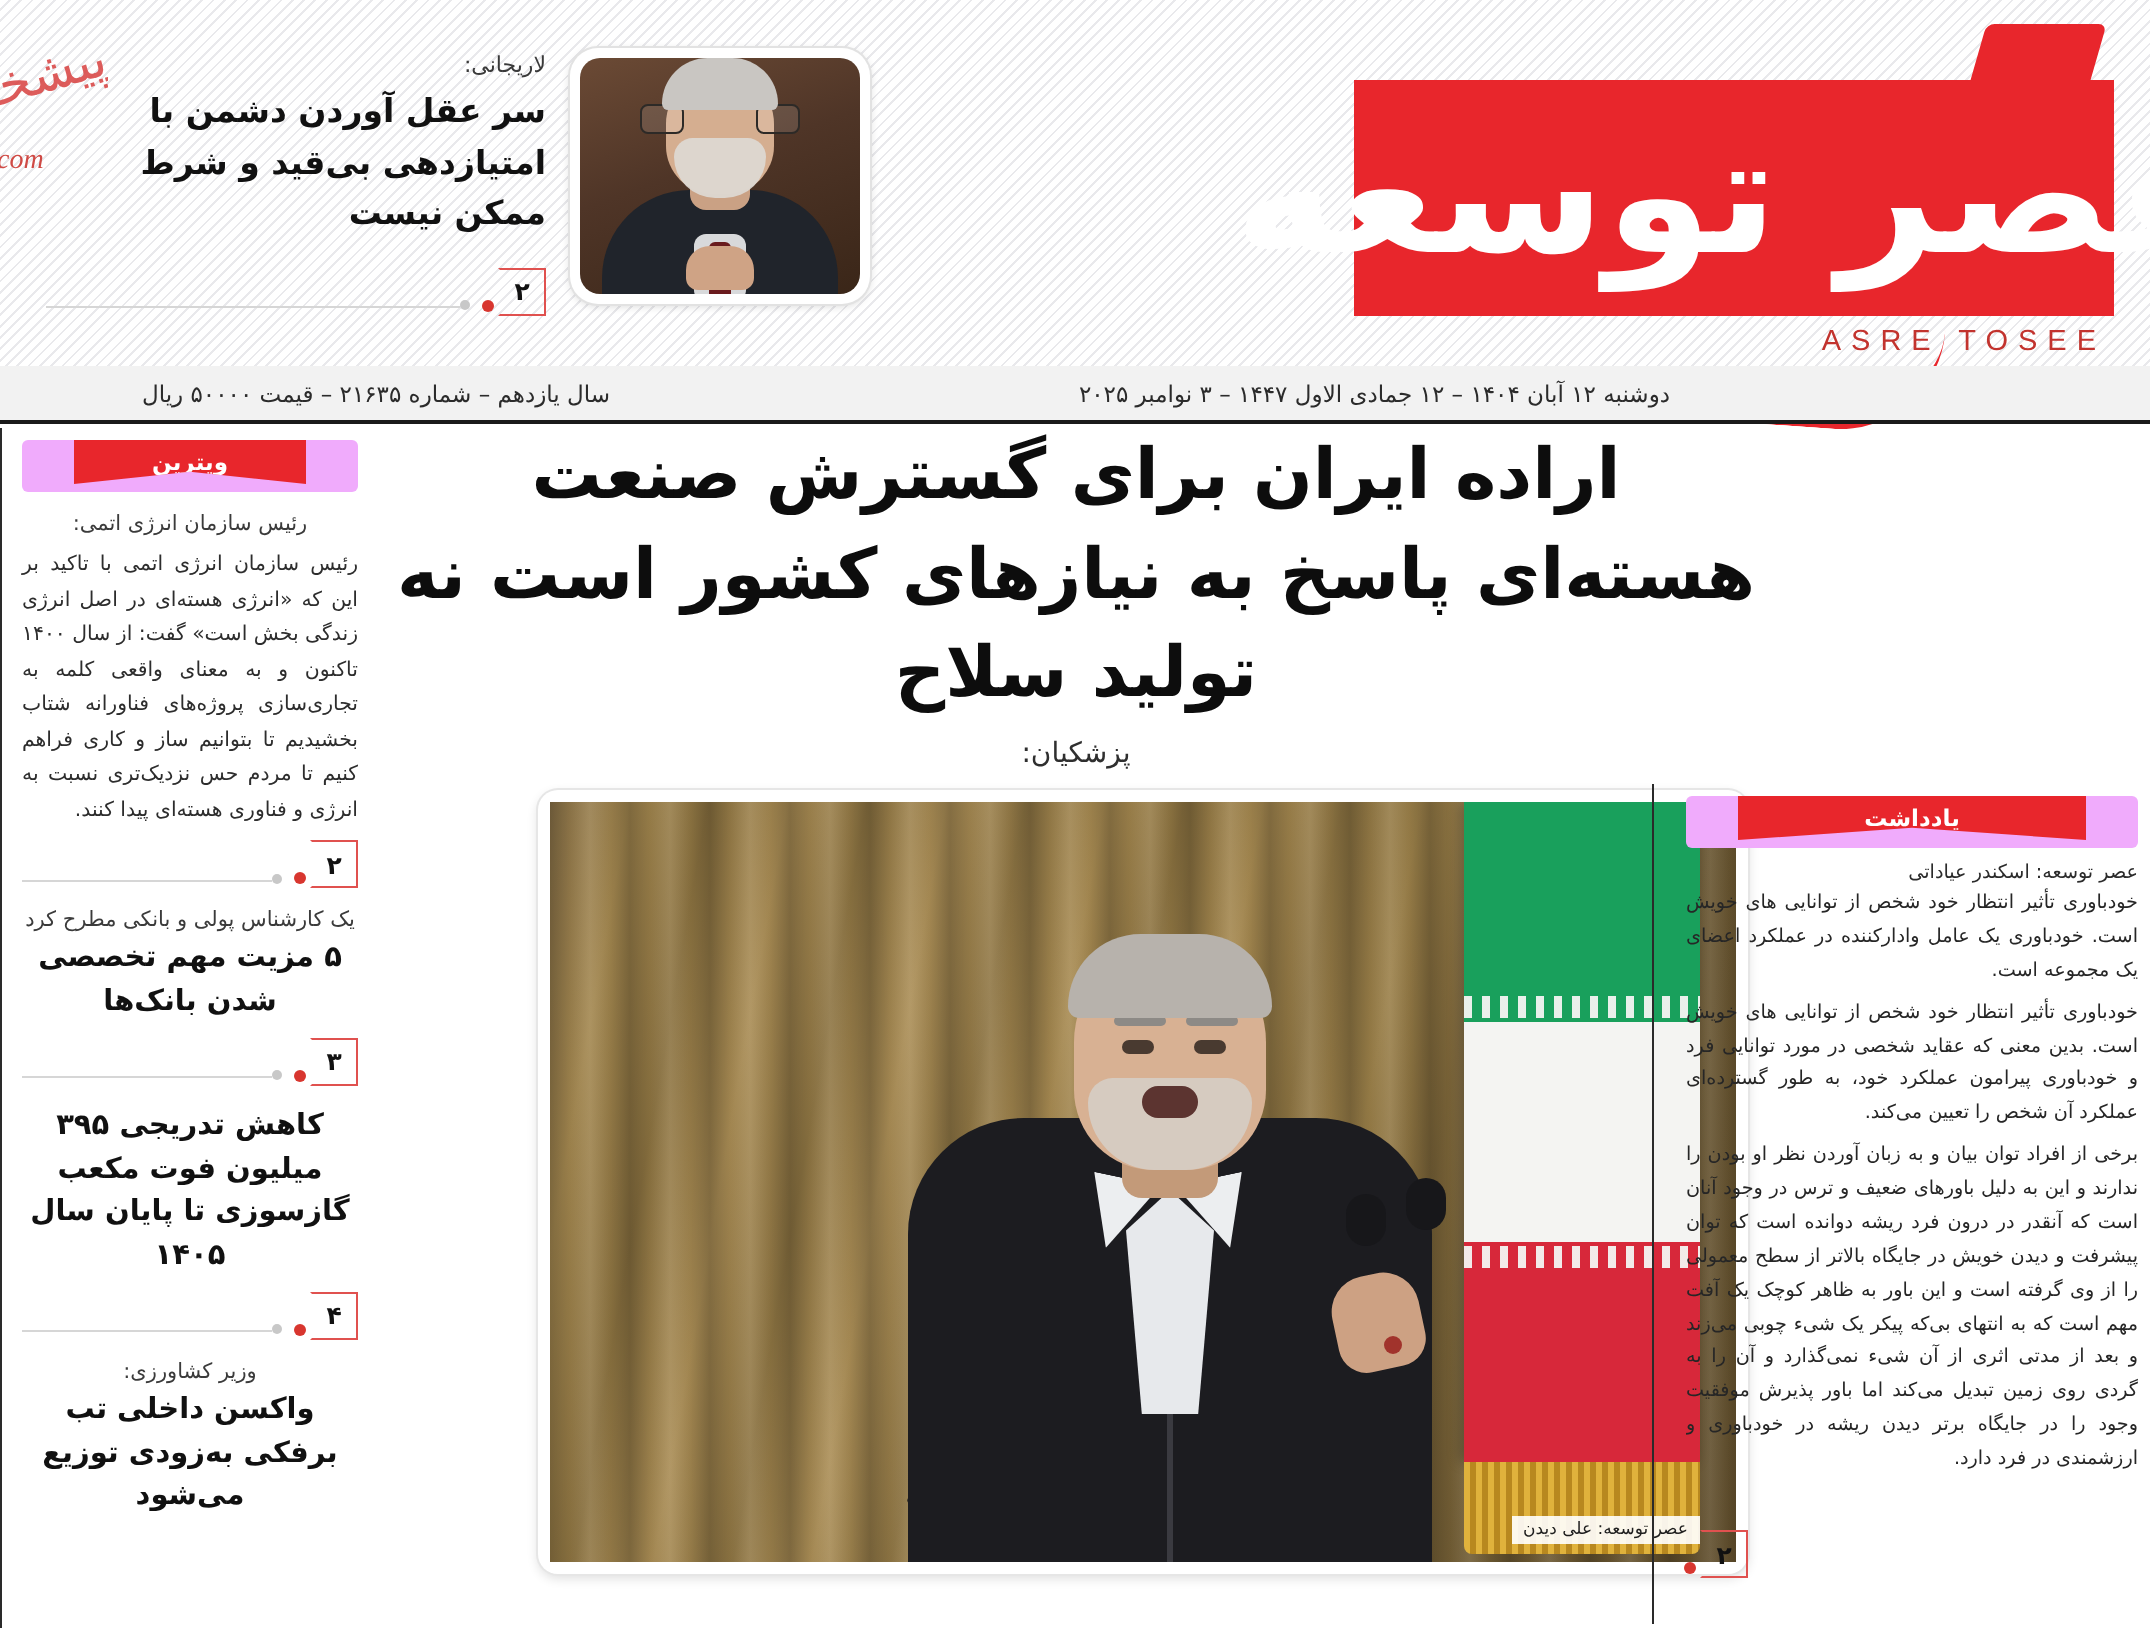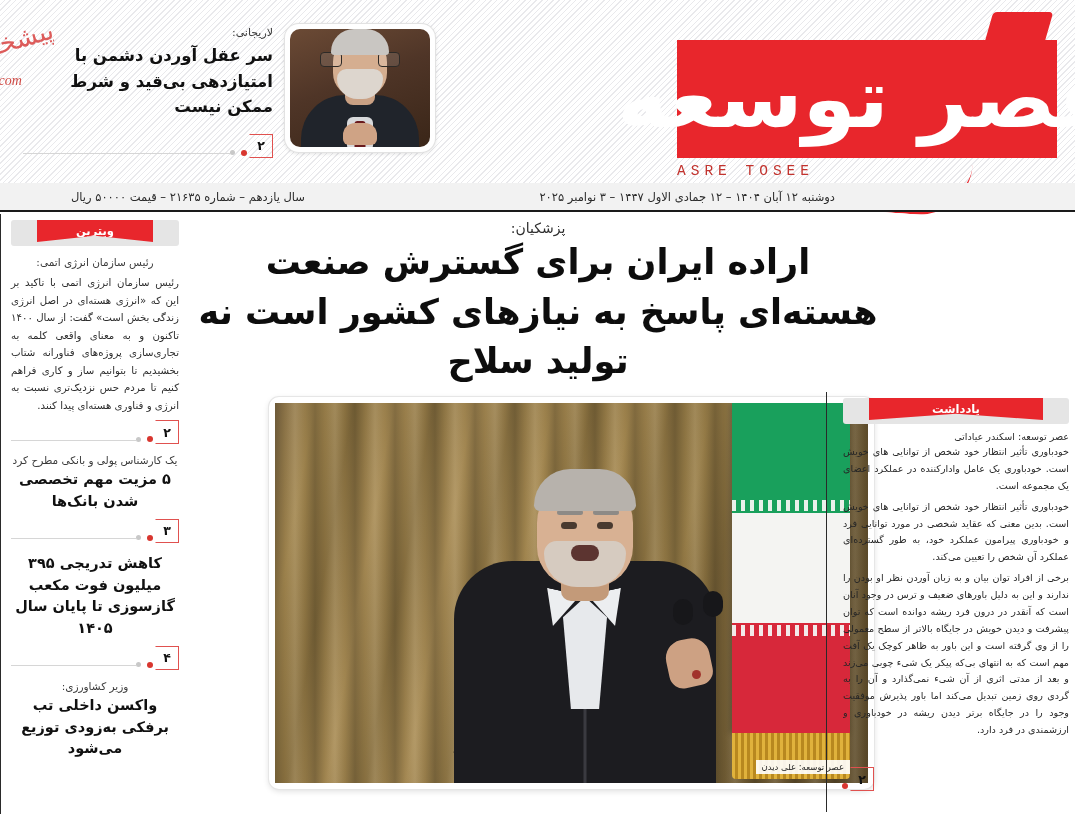--- a/index.html
+++ b/index.html
@@ -216,27 +216,27 @@
     position: absolute;
     right: 86px; bottom: -34px;
     width: 120px; height: 44px;
     border-bottom: 9px solid #e8262c;
     border-radius: 0 0 60px 0;
     transform: rotate(4deg);
   }
   #logo-latin {
     position: absolute;
     right: 4px; top: 133px;
-    font-family: Liberation Mono, monospace;
+    font-family: Liberation Sans, sans-serif;
     font-size: 14.5px;
     letter-spacing: 5px;
     color: #c2332e;
     direction: ltr;
     width: 376px;
-    text-align: left;
+    text-align: right;
   }
 
   
   #infobar {
     position: absolute;
     left: 0; top: 183px;
     width: 1075px; height: 29px;
     background: #f2f2f2;
     border-bottom: 2px solid #1a1a1a;
     box-sizing: border-box;
@@ -272,21 +272,21 @@
     height: 22px;
     background: #e8262c;
     color: #fff;
     font-size: 11.5px;
     font-weight: bold;
     display: flex; align-items: center; justify-content: center;
     clip-path: polygon(0 0, 100% 0, 100% 100%, 50% 72%, 0 100%);
     margin: 6px 0 0 0;
   }
   .ribbon-wrap {
-    background: #e5e5e5;
+    background: #f0abfc;
     height: 26px;
     border-radius: 3px;
     padding: 0 26px;
   }
   .side-item { margin-top: 10px; }
   .side-kicker {
     font-size: 10.5px;
     color: #3b3b3b;
     text-align: center;
     margin-bottom: 3px;
@@ -609,22 +609,22 @@
 
     <div class="side-item">
       <div class="side-kicker">وزیر کشاورزی:</div>
       <div class="side-title">واکسن داخلی تب برفکی به‌زودی توزیع می‌شود</div>
 
     </div>
 
   </div>
 
   <div id="center">
+    <div id="lead-headline">اراده ایران برای گسترش صنعت هسته‌ای پاسخ به نیازهای کشور است نه تولید سلاح</div>
     <div id="lead-kicker">پزشکیان:</div>
-    <div id="lead-headline">اراده ایران برای گسترش صنعت هسته‌ای پاسخ به نیازهای کشور است نه تولید سلاح</div>
 
     <div id="lead-photo-frame">
       <div id="lead-photo">
         <div id="curtain"></div>
 
         <div id="flag">
           <div class="band green">
               <div class="kufic"></div>
             </div>
           <div class="band white"></div>

